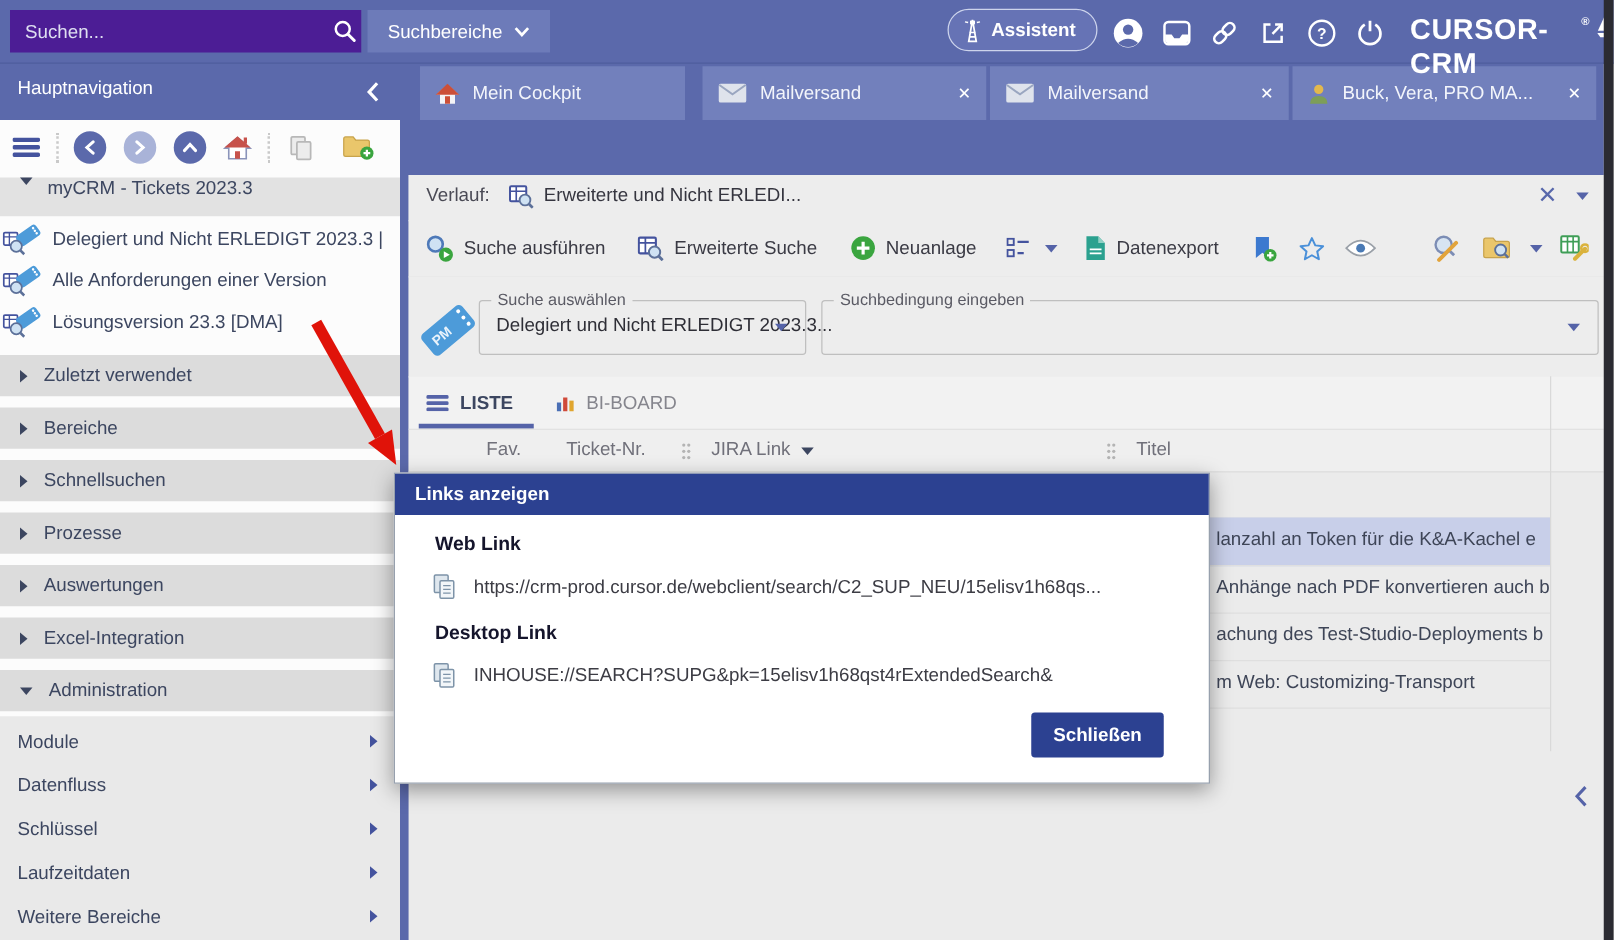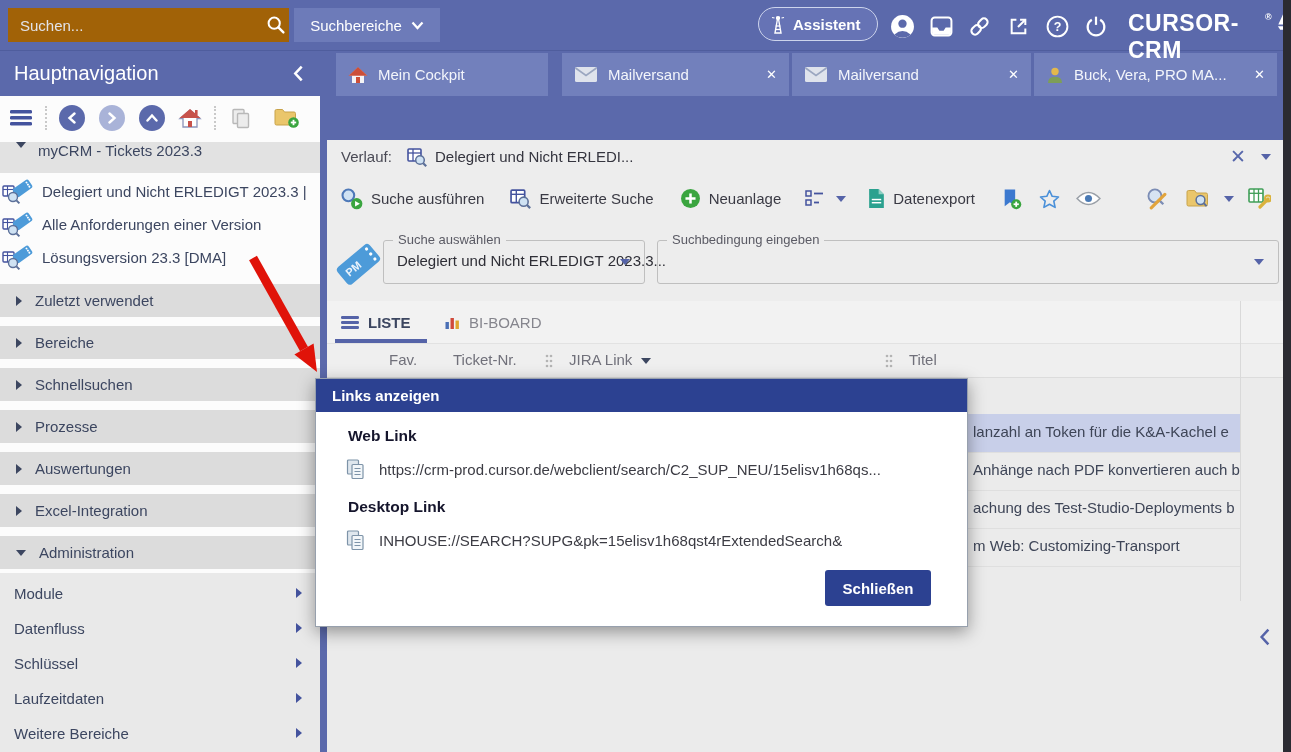--- a/index.html
+++ b/index.html
@@ -3,36 +3,36 @@
 <meta charset="utf-8">
 <style>
   html,body{margin:0;padding:0;background:#555;}
   #app{position:relative;width:1291px;height:752px;overflow:hidden;
        font-family:"Liberation Sans","DejaVu Sans",sans-serif;font-size:15px;
        background:#ebebeb;-webkit-font-smoothing:antialiased;}
   .abs{position:absolute;}
 
   
   .topbar{left:0;top:0;width:1291px;height:50px;background:#5b69ab;border-bottom:1px solid #4f5d9d;z-index:5;}
-  .searchbox{left:8px;top:8px;width:281px;height:34px;background:#a16207;display:flex;align-items:center;}
+  .searchbox{left:8px;top:8px;width:281px;height:34px;background:#4c1d95;display:flex;align-items:center;}
   .searchbox input{flex:1;background:transparent;border:none;outline:none;color:#fff;font-size:15px;
        font-family:inherit;padding:0 8px 0 12px;}
   .searchbox input::placeholder{color:#e6eaf6;opacity:.95;}
   .scopebtn{left:294px;top:8px;width:146px;height:34px;background:#6d7bb9;color:#fff;display:flex;
        align-items:center;justify-content:center;gap:9px;cursor:pointer;}
   .assist{left:758px;top:7px;height:32px;padding:0 16px 0 12px;border:1.5px solid #cdd4ec;border-radius:18px;
        background:#6673b5;color:#fff;display:flex;align-items:center;gap:8px;font-weight:bold;}
   .tbicon{top:13px;width:26px;height:26px;display:flex;align-items:center;justify-content:center;cursor:pointer;}
   .brand{left:1128px;top:10px;color:#fff;font-size:23px;font-weight:bold;letter-spacing:.5px;display:flex;align-items:flex-start;gap:2px;}
   .brand sup{font-size:9px;margin-top:2px;}
 
   
   .band2{left:0;top:50px;width:1283px;height:46px;background:#5b69ab;}
   .navheader{left:0;top:50px;width:320px;height:46px;color:#fff;}
-  .navheader .t{position:absolute;left:14px;top:12px;font-size:20px;}
+  .navheader .t{position:absolute;left:14px;top:12px;font-size:15px;}
   .navheader svg{position:absolute;right:16px;top:15px;}
   .tab{top:53px;height:43px;background:#7280bc;color:#f3f5fb;display:flex;align-items:center;gap:10px;
        padding:0 12px;box-sizing:border-box;cursor:pointer;}
   .tab .x{margin-left:auto;font-weight:bold;font-size:13px;color:#fff;}
 
   
   .sbtools{left:0;top:96px;width:320px;height:44px;background:#fcfcfc;display:flex;align-items:center;}
   .sbtools .sep{width:1px;height:24px;border-left:2px dotted #c9c9c9;margin:0 9px;}
   .toolbtn{width:30px;height:30px;display:flex;align-items:center;justify-content:center;cursor:pointer;}
   .circ{width:26px;height:26px;border-radius:50%;display:flex;align-items:center;justify-content:center;}
@@ -399,21 +399,21 @@
       <span style="position:absolute;left:14px;top:8px;color:#4a4a55">Verlauf:</span>
       <span style="position:absolute;left:80px;top:7px">
         <svg width="20" height="20" viewBox="0 0 20 20">
             <rect x="1" y="2" width="13" height="12" rx="1" fill="#fff" stroke="#44539e" stroke-width="1.6"></rect>
             <line x1="1" y1="6" x2="14" y2="6" stroke="#44539e" stroke-width="1.3"></line>
             <line x1="6" y1="2" x2="6" y2="14" stroke="#44539e" stroke-width="1.3"></line>
             <circle cx="13" cy="13" r="4.3" fill="#cfe2f3" stroke="#5c7099" stroke-width="1.5"></circle>
             <line x1="16.2" y1="16.2" x2="19.2" y2="19.2" stroke="#5c7099" stroke-width="2.2"></line>
           </svg>
       </span>
-      <span style="position:absolute;left:108px;top:8px;color:#35353f">Delegiert und Nicht ERLEDI...</span>
+      <span style="position:absolute;left:108px;top:8px;color:#35353f">Erweiterte und Nicht ERLEDI...</span>
       <span style="position:absolute;left:903px;top:5px;color:#5767ab;font-size:19px;font-weight:bold">✕</span>
       <span class="caret" style="position:absolute;left:934px;top:14px"></span>
     </div>
 
     <div class="trow-bar">
       <span class="tbtn" style="margin-left:13px">
         <svg width="23" height="23" viewBox="0 0 22 22">
             <circle cx="8" cy="8" r="5.6" fill="#cfe2f3" stroke="#4e79b8" stroke-width="2"></circle>
             <line x1="12" y1="12" x2="15" y2="15" stroke="#4e79b8" stroke-width="2.4"></line>
             <circle cx="16" cy="16" r="5.4" fill="#3aa53f"></circle>

